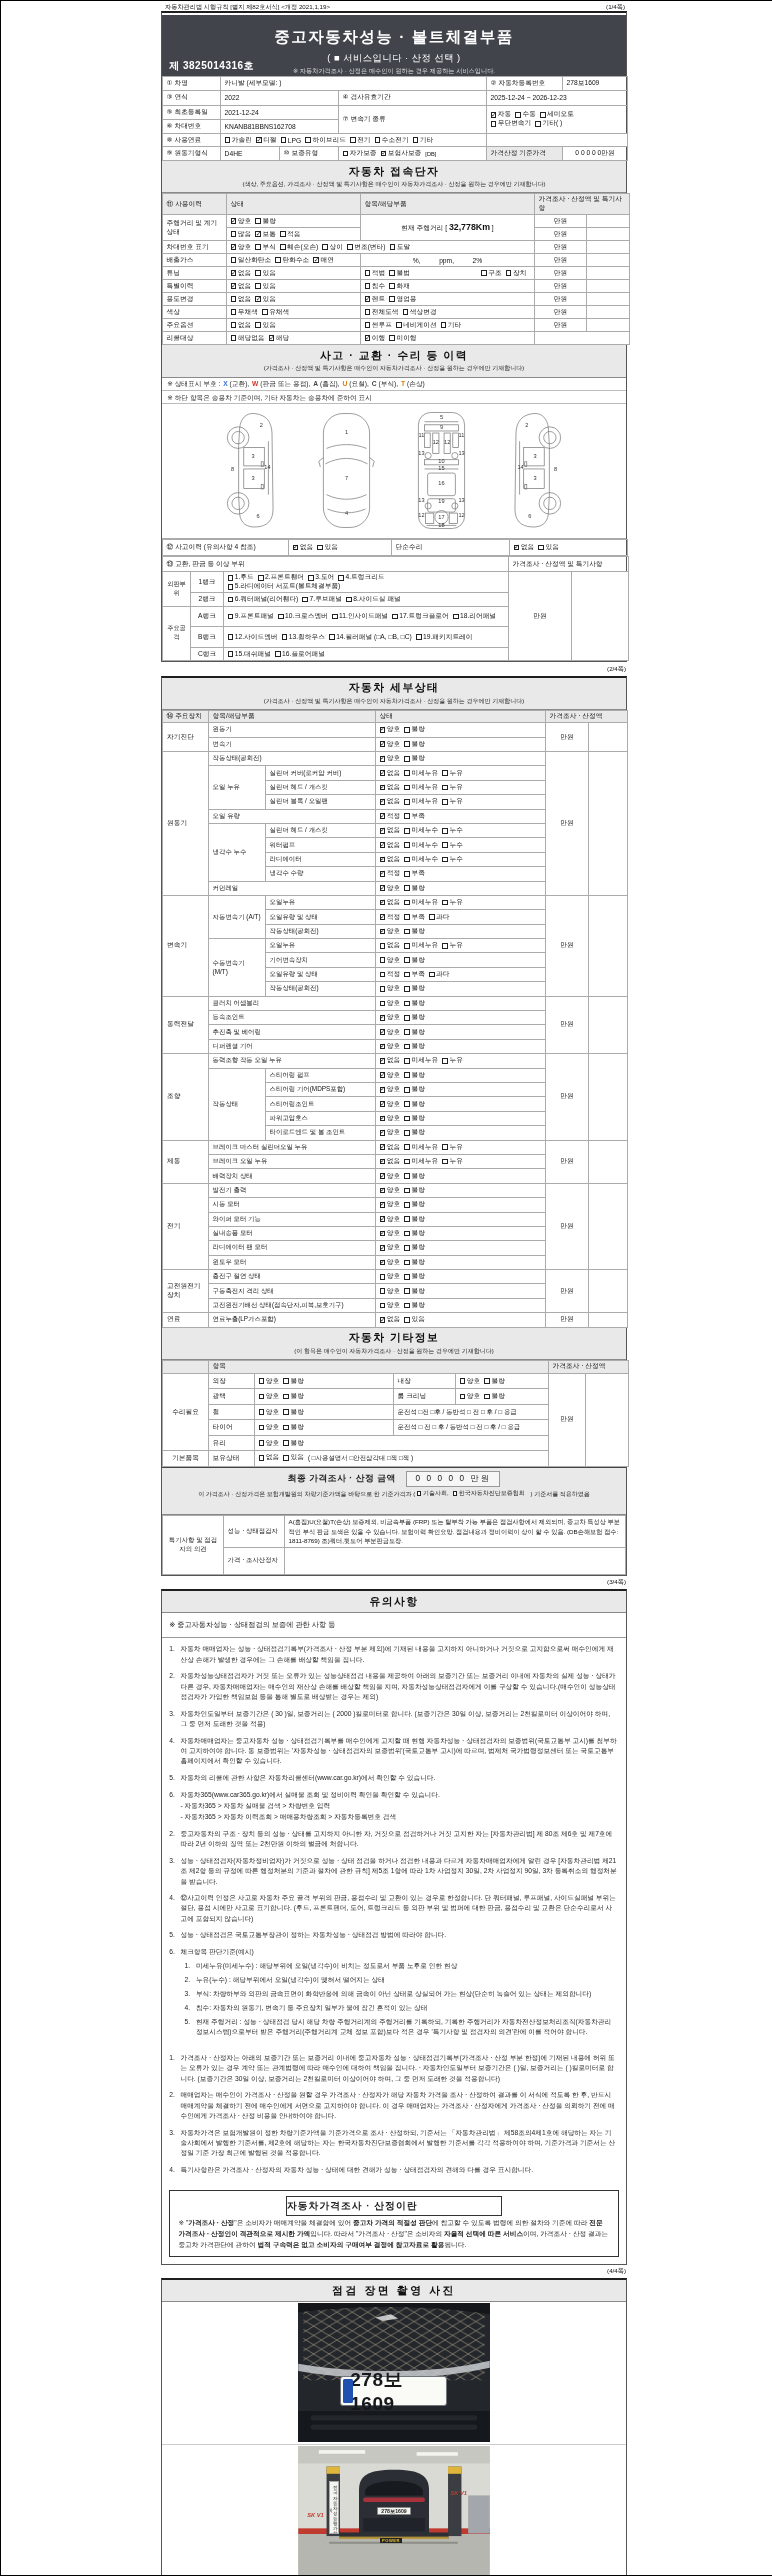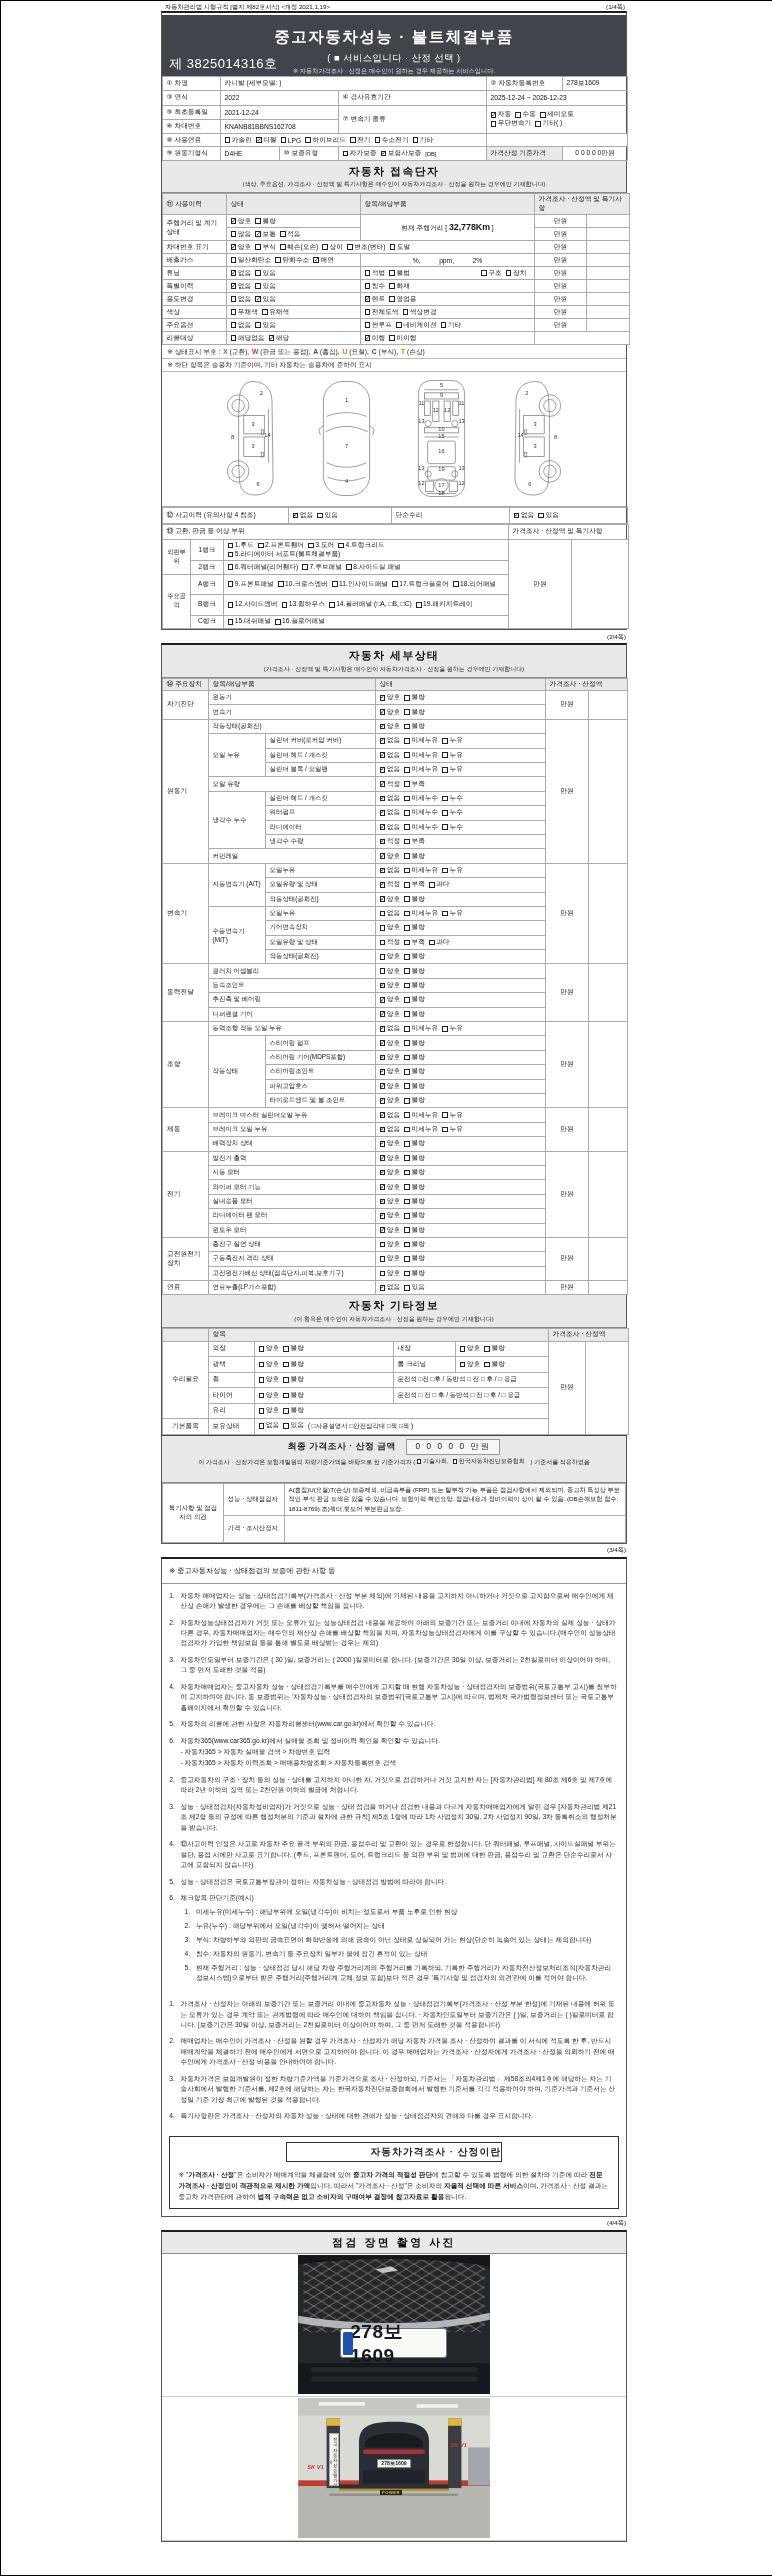--- a/index.html
+++ b/index.html
@@ -9,21 +9,21 @@
   .meta-line { position:absolute; top:2.1px; left:164px; width:460px; display:flex; justify-content:space-between; font-size:6.2px; color:#111; }
   .page { position:absolute; left:160px; top:10.3px; width:466px; }
   .pblock { border:0.8px solid #555; border-top:2.6px solid #1e1e1e; background:#fff; }
   .pagemark { text-align:right; font-size:6.2px; color:#111; padding:2.6px 1px 2.1px 0; height:13.4px; }
 
   
   .doc-header { background:#41454b; color:#fff; text-align:center; padding-top:12.4px; height:61px; position:relative; margin-top:1.5px; }
   .doc-title { font-size:15.5px; font-weight:bold; letter-spacing:1.5px; }
   .doc-sub { font-size:9.3px; margin-top:3.6px; letter-spacing:0.5px; }
   .doc-note { font-size:6.2px; color:#dcdcdc; margin-top:2.6px; }
-  .doc-no { position:absolute; left:7.2px; bottom:3.1px; font-size:13px; font-weight:normal; letter-spacing:0.5px; }
+  .doc-no { position:absolute; left:7.2px; bottom:3.1px; font-size:10px; font-weight:bold; letter-spacing:0.5px; }
 
   
   .band { background:#e9e9e9; text-align:center; border-bottom:0.5px solid #8a8a8a; padding:3.6px 0 3.1px 0; }
   .band .btitle { font-size:10.8px; font-weight:bold; letter-spacing:1.5px; color:#111; }
   .band .bnote { font-size:6px; color:#222; margin-top:1.5px; }
 
   table { border-collapse:collapse; table-layout:fixed; width:100%; }
   td { border:0.5px solid #ababab; font-size:6.7px; padding:1px 3.6px; vertical-align:middle; overflow:hidden; color:#111; }
   tr.thead td { background:#e9e9e9; font-size:6.7px; }
   td.gname { text-align:left; padding-left:4.1px; }
@@ -61,21 +61,21 @@
   .nlist { padding:6.2px 9.3px 3.1px 7.2px; font-size:6.7px; line-height:1.55; color:#1c1c1c; }
   .nitem { display:flex; margin-bottom:6.2px; }
   .nitem .num { width:11.3px; flex:none; }
   .nitem .txt { flex:1; }
   .nsub { margin-top:1px; }
   .nsubnum { display:flex; margin:3.6px 0 0 4.1px; }
   .nsubnum .num { width:11.3px; flex:none; }
 
   
   .vwrap { margin:5.2px 7.2px 7.2px 7.2px; border:0.8px solid #333; padding:6.2px 8.2px 5.2px 8.2px; }
-  .vtitle { width:216px; margin:-1px auto 8px auto; border:0.8px solid #333; text-align:right; font-size:9.8px; font-weight:bold; padding:2.6px 0; letter-spacing:1px; }
+  .vtitle { width:216px; margin:-1px auto 2px auto; border:0.8px solid #333; text-align:left; font-size:9.8px; font-weight:bold; padding:2.6px 0; letter-spacing:1px; }
   .vtext { font-size:6.7px; line-height:1.6; }
   .vtext b { font-weight:bold; }
 
   
   .final-strip { background:#e9e9e9; border-top:0.8px solid #444; border-bottom:0.5px solid #888; text-align:center; padding:3.1px 0 2.6px 0; height:48px; }
   .final-line { display:flex; justify-content:center; align-items:center; gap:10.3px; }
   .final-label { font-size:8.8px; font-weight:bold; letter-spacing:0.5px; }
   .final-value { border:0.5px solid #999; background:#f6f6f6; padding:1.5px 8.2px; font-size:8.2px; letter-spacing:2.1px; }
   .final-note { font-size:6px; margin-top:2.1px; }
 
@@ -408,20 +408,24 @@
                   <span class="cblabel">이행</span>
                 </span><span class="cb">
                   <span class="box"></span>
                   <span class="cblabel">미이행</span>
                 </span></td>
               <td class="blank-cell" colspan="2"></td>
             </tr>
           </tbody>
         </table>
 
+      <div class="band">
+        <div class="btitle">사고 · 교환 · 수리 등 이력</div>
+        <div class="bnote">(가격조사 · 산정액 및 특기사항은 매수인이 자동차가격조사 · 산정을 원하는 경우에만 기재합니다)</div>
+      </div>
       <div class="codeline" id="code-line"><span>※ 상태표시 부호 : </span><span class="code" style="color: rgb(59, 111, 212);">X</span><span> (교환), </span><span class="code" style="color: rgb(208, 52, 44);">W</span><span> (판금 또는 용접), </span><span class="code" style="color: rgb(68, 68, 68);">A</span><span> (흠집), </span><span class="code" style="color: rgb(224, 123, 0);">U</span><span> (요철), </span><span class="code" style="color: rgb(68, 68, 68);">C</span><span> (부식), </span><span class="code" style="color: rgb(224, 123, 0);">T</span><span> (손상) </span></div>
       <div class="codeline">※ 하단 항목은 승용차 기준이며, 기타 자동차는 승용차에 준하여 표시</div>
 
       <div class="diagrams">
         <svg width="77" height="125" viewBox="0 0 150 242">
           <g stroke="#777" fill="none" stroke-width="1.4">
             <path d="M78,10 C102,12 112,26 113,48 L115,196 C115,218 104,230 82,231 C64,232 52,224 50,206 L48,170 L48,72 L50,38 C52,20 62,9 78,10 Z"></path>
             <circle cx="47" cy="57" r="21"></circle>
               <circle cx="47" cy="57" r="12"></circle>
             <circle cx="47" cy="185" r="21"></circle>
@@ -1302,20 +1306,23 @@
           <td style="font-size:6.4px;">가격 · 조사산정자</td>
           <td></td>
         </tr>
       </tbody>
         </table>
     </div>
 
     <div class="pagemark">(3/4쪽)</div>
 
     <div class="pblock">
+      <div class="band">
+        <div class="btitle">유의사항</div>
+      </div>
       <div class="sec-hdr">※ 중고자동차성능 · 상태점검의 보증에 관한 사항 등</div>
       <div class="nlist" id="notice-list">
           <div class="nitem">
             <span class="num">1.</span>
             <span class="txt">자동차 매매업자는 성능 · 상태점검기록부(가격조사 · 산정 부분 제외)에 기재된 내용을 고지하지 아니하거나 거짓으로 고지함으로써 매수인에게 재산상 손해가 발생한 경우에는 그 손해를 배상할 책임을 집니다.</span>
           </div>
           <div class="nitem">
             <span class="num">2.</span>
             <span class="txt">자동차성능상태점검자가 거짓 또는 오류가 있는 성능상태점검 내용을 제공하여 아래의 보증기간 또는 보증거리 이내에 자동차의 실제 성능 · 상태가 다른 경우, 자동차매매업자는 매수인의 재산상 손해를 배상할 책임을 지며, 자동차성능상태점검자에게 이를 구상할 수 있습니다.(매수인이 성능상태점검자가 가입한 책임보험 등을 통해 별도로 배상받는 경우는 제외)</span>
           </div>

